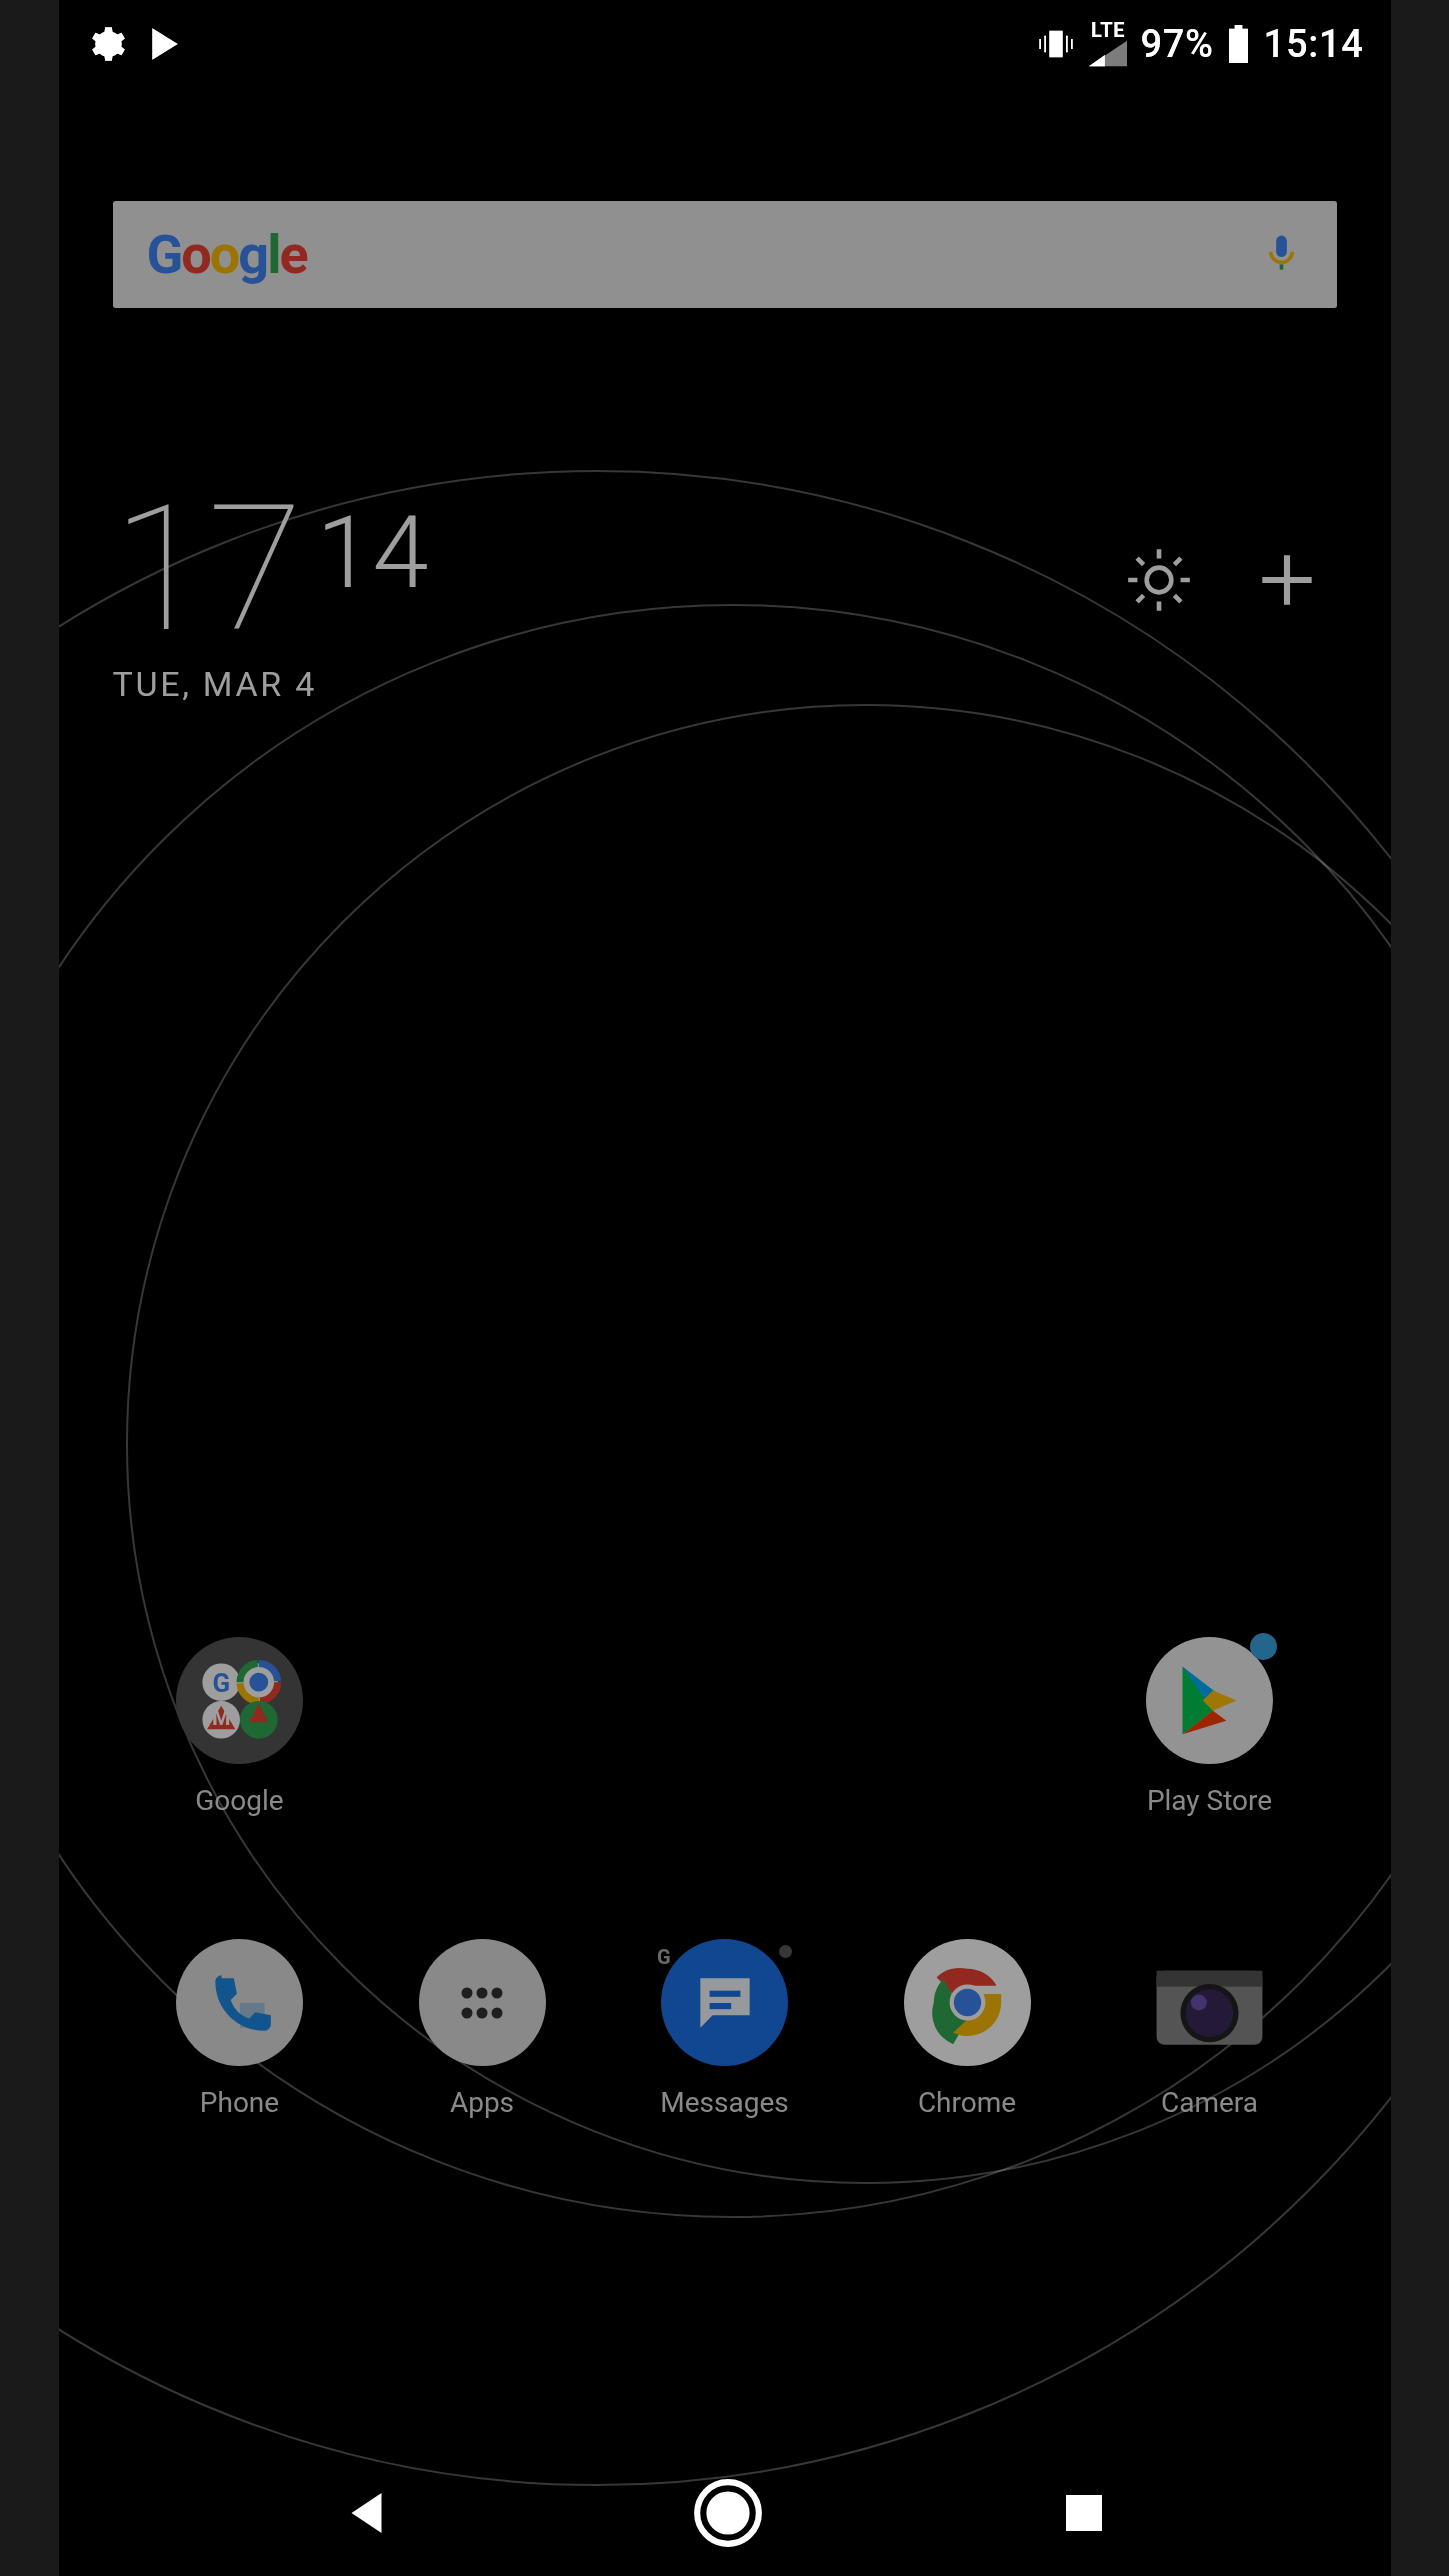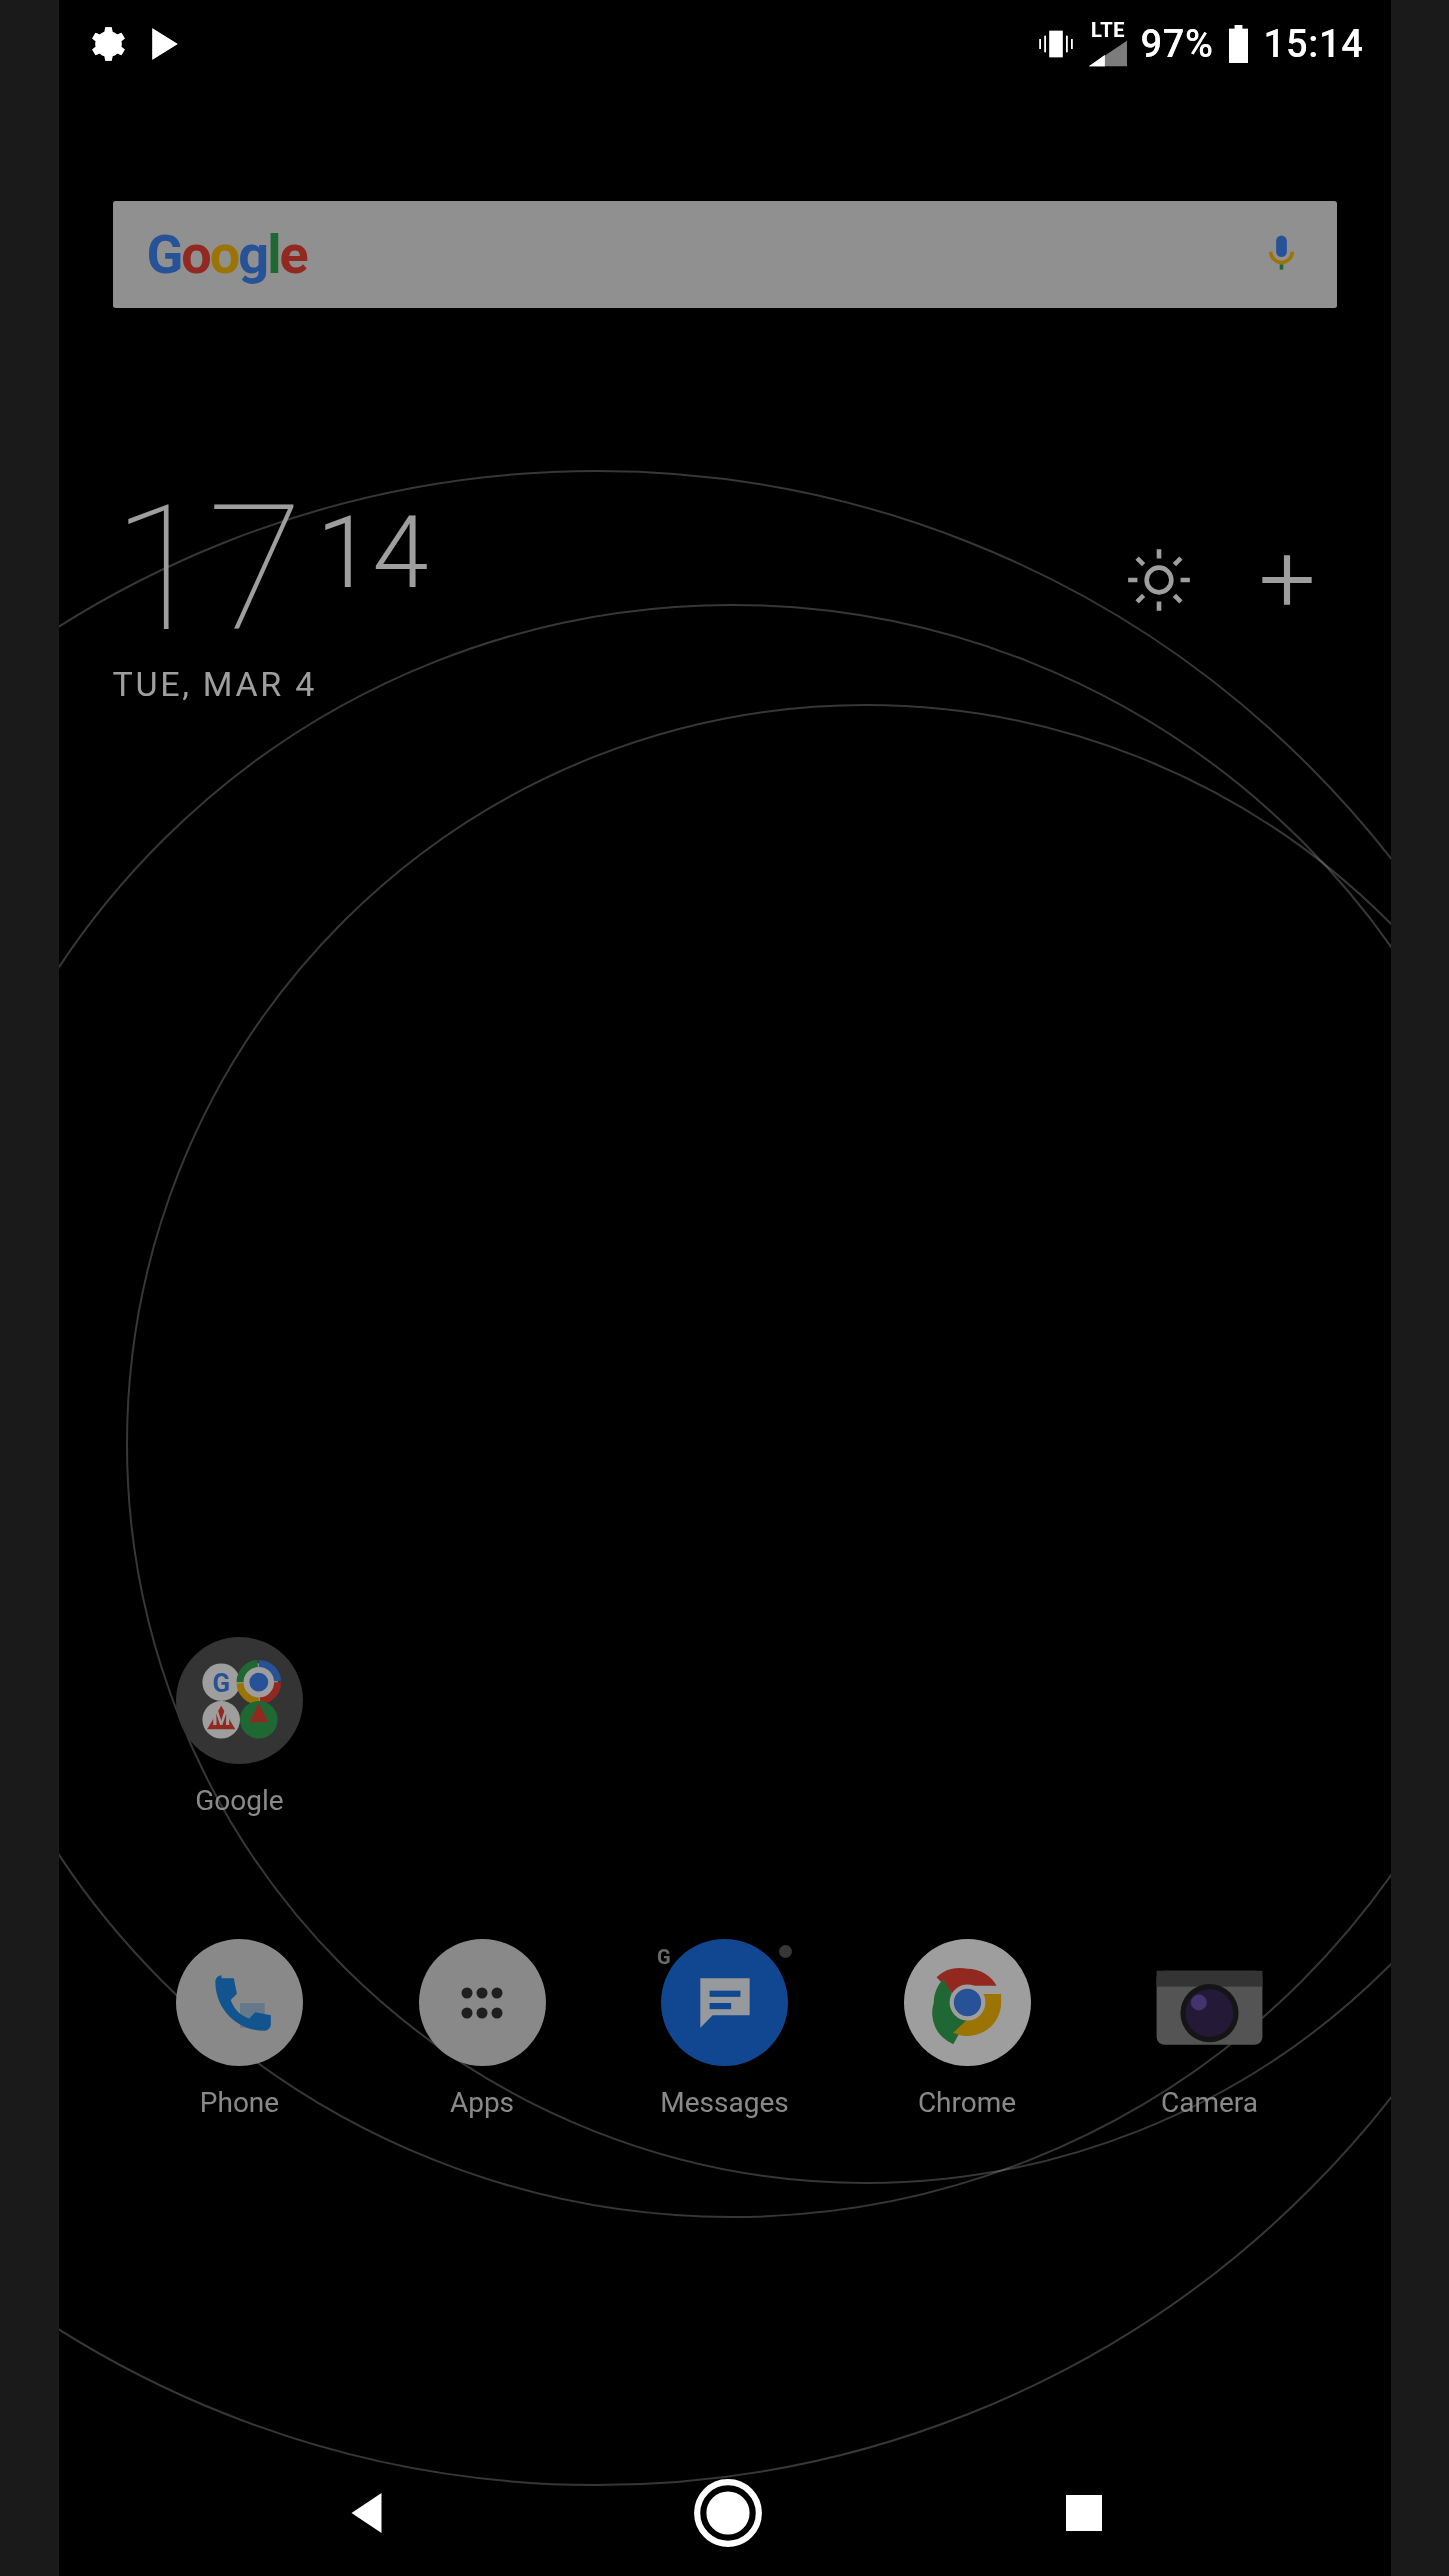--- a/index.html
+++ b/index.html
@@ -164,20 +164,32 @@
             <circle cx="12" cy="28" r="8" fill="#fff"></circle>
               <path d="M6 32l6-10 6 10z" fill="#EA4335"></path>
               <text x="12" y="30" font-size="9" text-anchor="middle" fill="#fff" font-weight="700">M</text>
             <circle cx="28" cy="28" r="8" fill="#34A853"></circle>
               <path d="M28 21l4 8h-8z" fill="#EA4335"></path>
           </svg>
         </div>
         <div class="lbl">Google</div>
       </div>
       <div style="flex:1"></div>
+      <div class="appicon">
+        <div class="circ" style="background:#eee">
+          <svg width="81" height="81" viewBox="0 0 24 24">
+              <path d="M4 2l13 10L4 22z" fill="#00C853"></path>
+              <path d="M4 2l13 10-4 3L4 2z" fill="#00B0FF"></path>
+              <path d="M4 22l9-7 4 3z" fill="#FF3D00"></path>
+              <path d="M13 9l7 3-7 3-3-3z" fill="#FFC107"></path>
+            </svg>
+          <span style="position:absolute;top:-4px;right:-4px;width:27px;height:27px;border-radius:50%;background:#3aa3e3"></span>
+        </div>
+        <div class="lbl">Play Store</div>
+      </div>
     </div>
 
     <div class="indic">
       <span class="g">G</span>
       <span class="dot active"></span>
       <span class="dot"></span>
       <span class="dot"></span>
     </div>
 
     <div class="row2">

